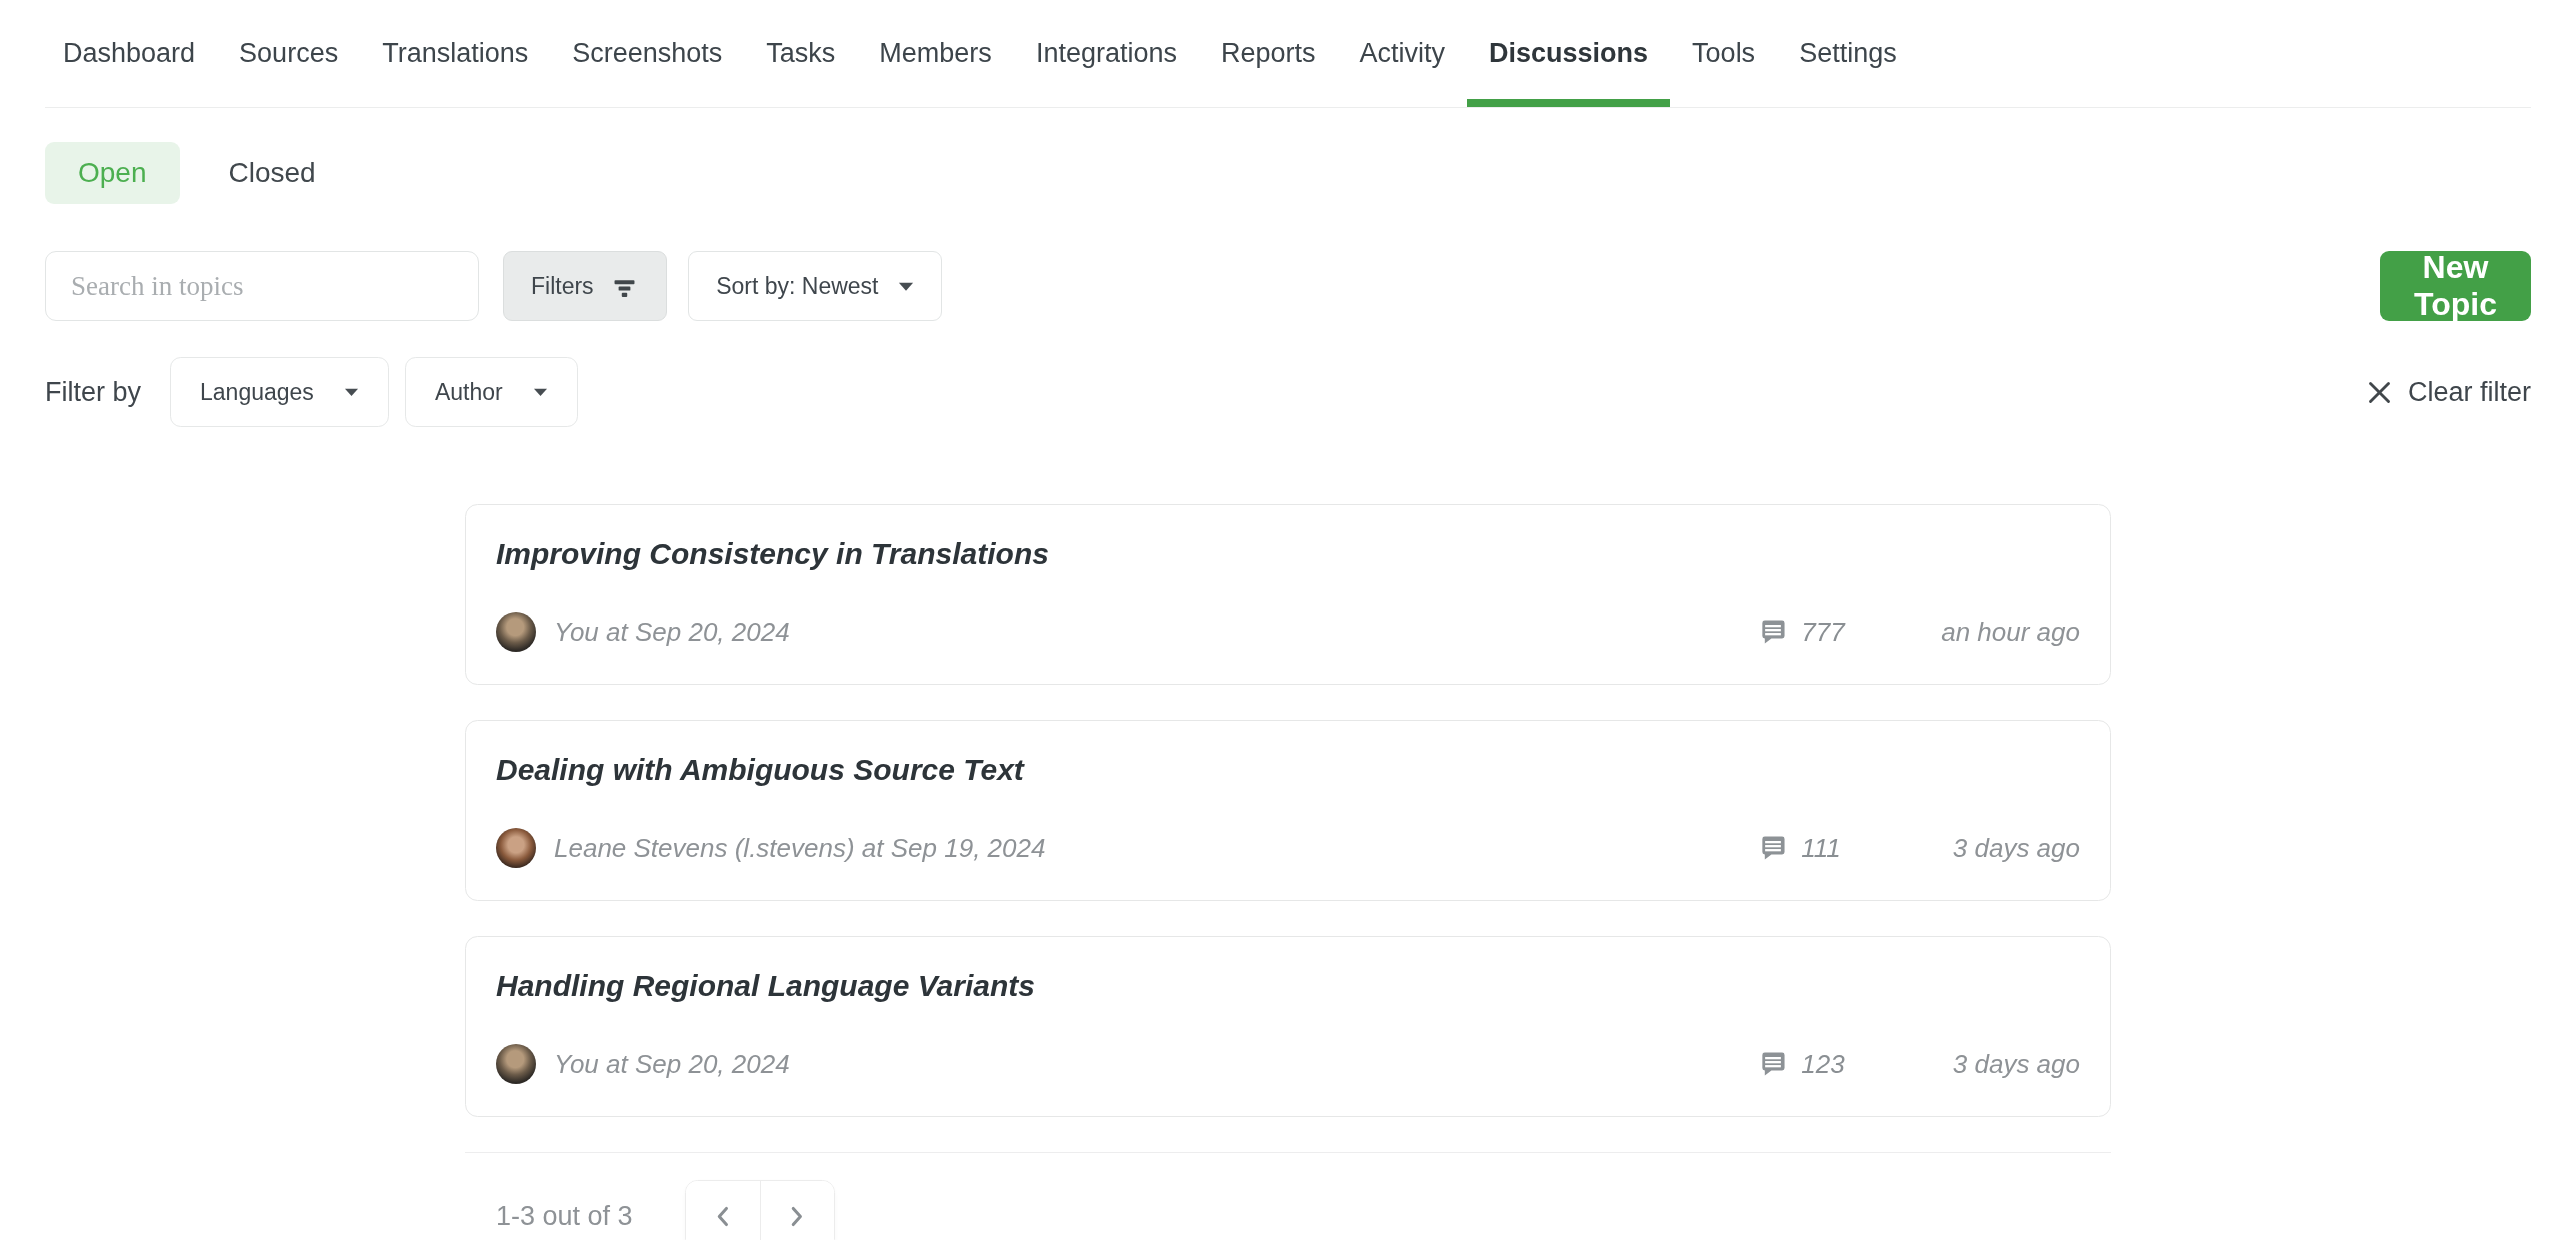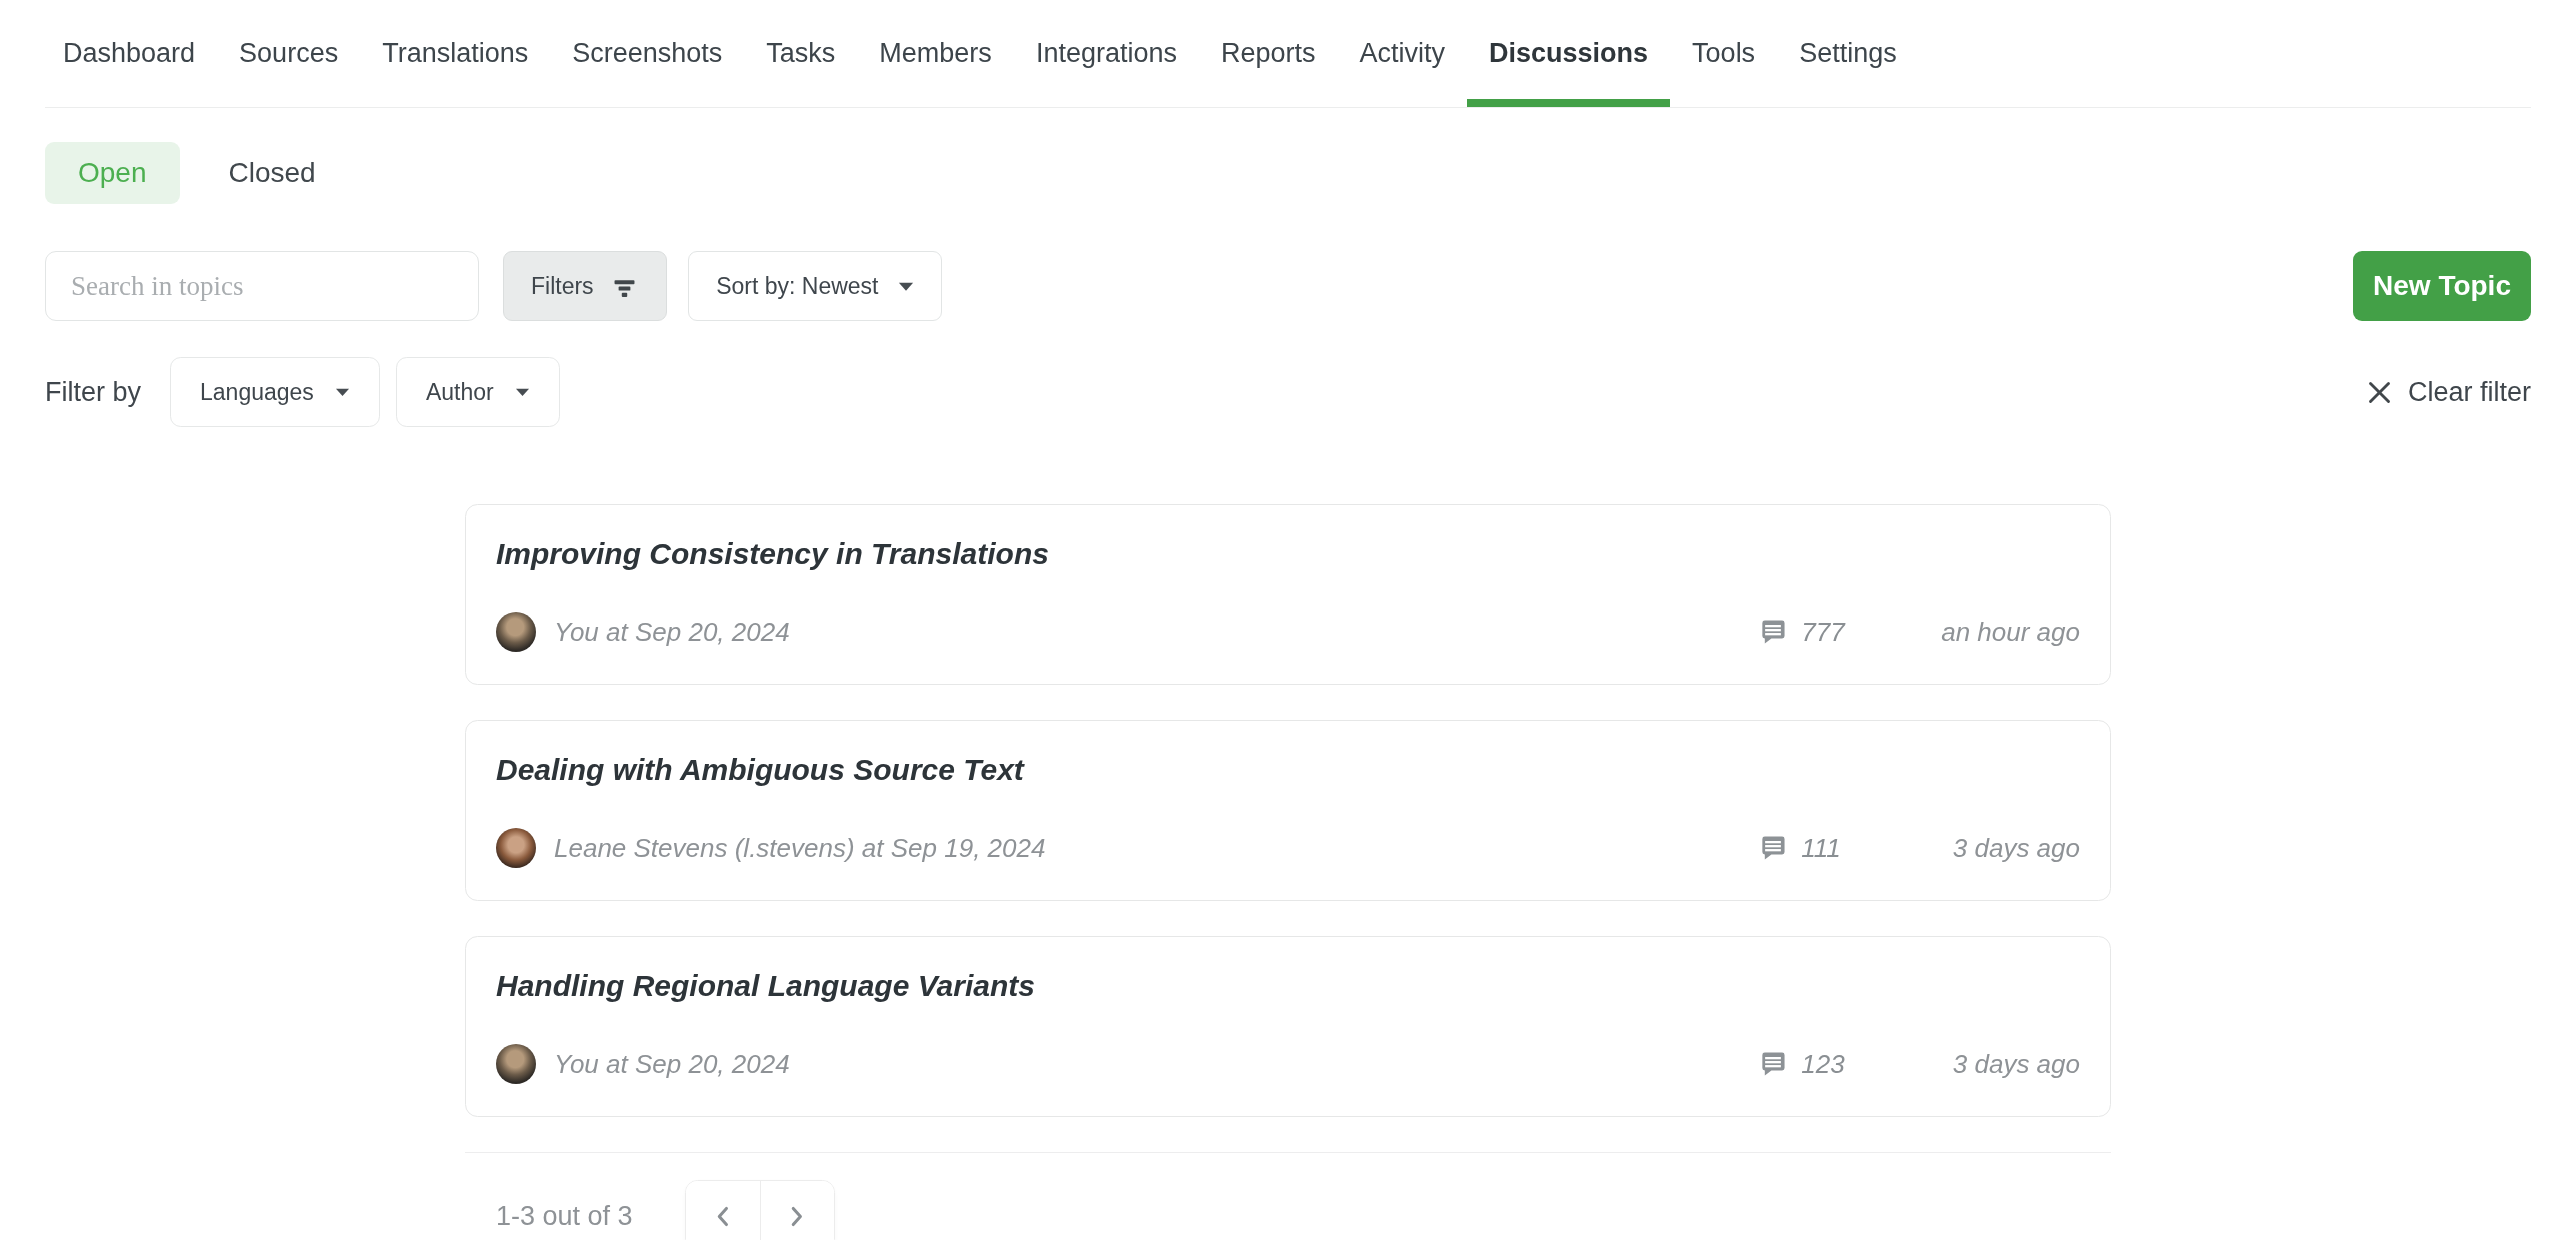--- a/index.html
+++ b/index.html
@@ -23,27 +23,27 @@
   .toolbar { margin:47px 45px 0; display:flex; align-items:center; }
   .search-box { width:434px; height:70px; border:1.8px solid #e2e5e5; border-radius:11px;
     font-size:27px; padding:0 25px; color:#3f464c; outline:none;
     font-family:Liberation Serif, serif; }
   .search-box::placeholder { color:#a9adb0; }
   .btn { height:70px; display:inline-flex; align-items:center; justify-content:center;
     border-radius:9px; font-size:23px; color:#3f464c; cursor:pointer; background:#fff;
     border:1.8px solid #e2e5e5; }
   .btn-filters { margin-left:24px; padding:0 27px; background:#e9ebeb; border-color:#dbdede; gap:16px; }
   .btn-sort { margin-left:21.5px; padding:0 27px; gap:19.7px; }
-  .btn-new-topic { margin-left:auto; width:178px; background:#43a047; border:none;
-    color:#ffffff; font-weight:700; font-size:28px; }
+  .btn-new-topic { margin-left:auto; width:151px; background:#43a047; border:none;
+    color:#ffffff; font-weight:700; font-size:32px; }
 
   
   .filter-row { margin:36px 45px 0; display:flex; align-items:center; }
   .filter-row .filter-label { font-size:27px; color:#3f464c; }
-  .btn-dropdown { margin-left:29px; padding:0 29px; gap:21px; border-color:#e6e8e8; border-radius:10.7px; }
+  .btn-dropdown { margin-left:29px; padding:0 29px; gap:30px; border-color:#e6e8e8; border-radius:10.7px; }
   .btn-dropdown + .btn-dropdown { margin-left:16px; }
   .clear-filter { margin-left:auto; display:flex; align-items:center; gap:15px;
     font-size:27px; color:#3f464c; cursor:pointer; }
 
   
   .topics { width:1646px; margin:77px auto 0;font-style:italic; }
   .topic-card { background:#fff; border:1.8px solid #e6e7e7; border-radius:12.5px;
     padding:32px 30px 32px 30px; margin-bottom:35px; cursor:pointer; }
   .topic-title { font-size:30px; font-weight:700; color:#2d3439; }
   .topic-meta { margin-top:41px; display:flex; align-items:center; }

